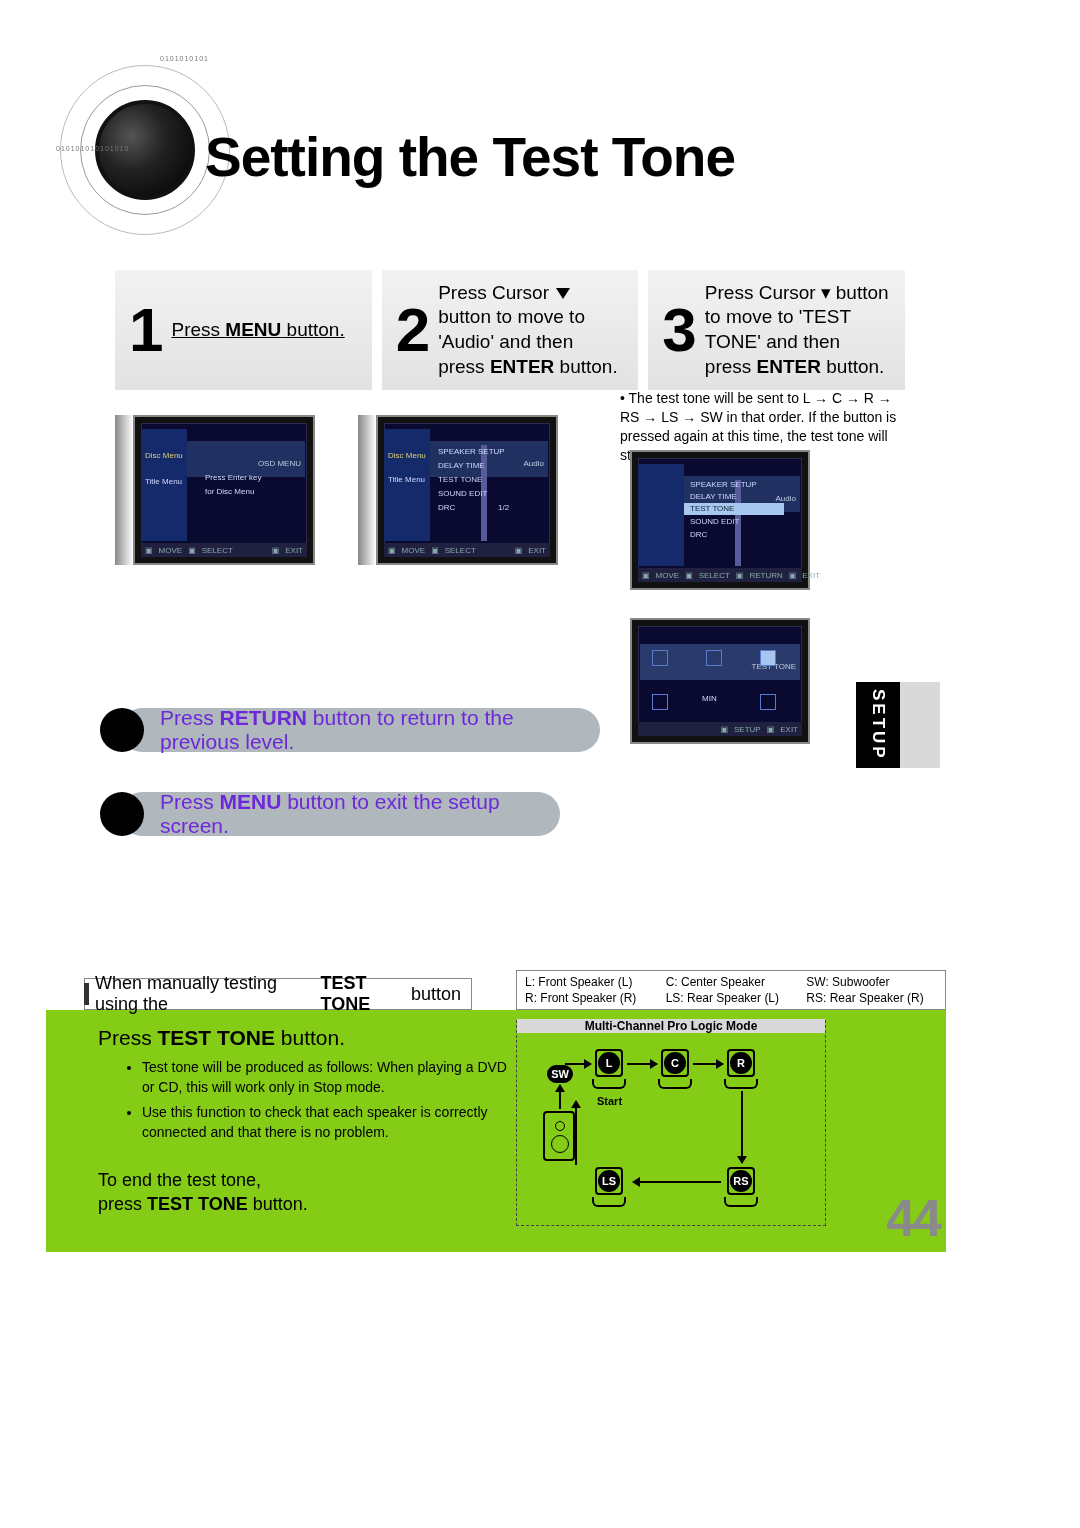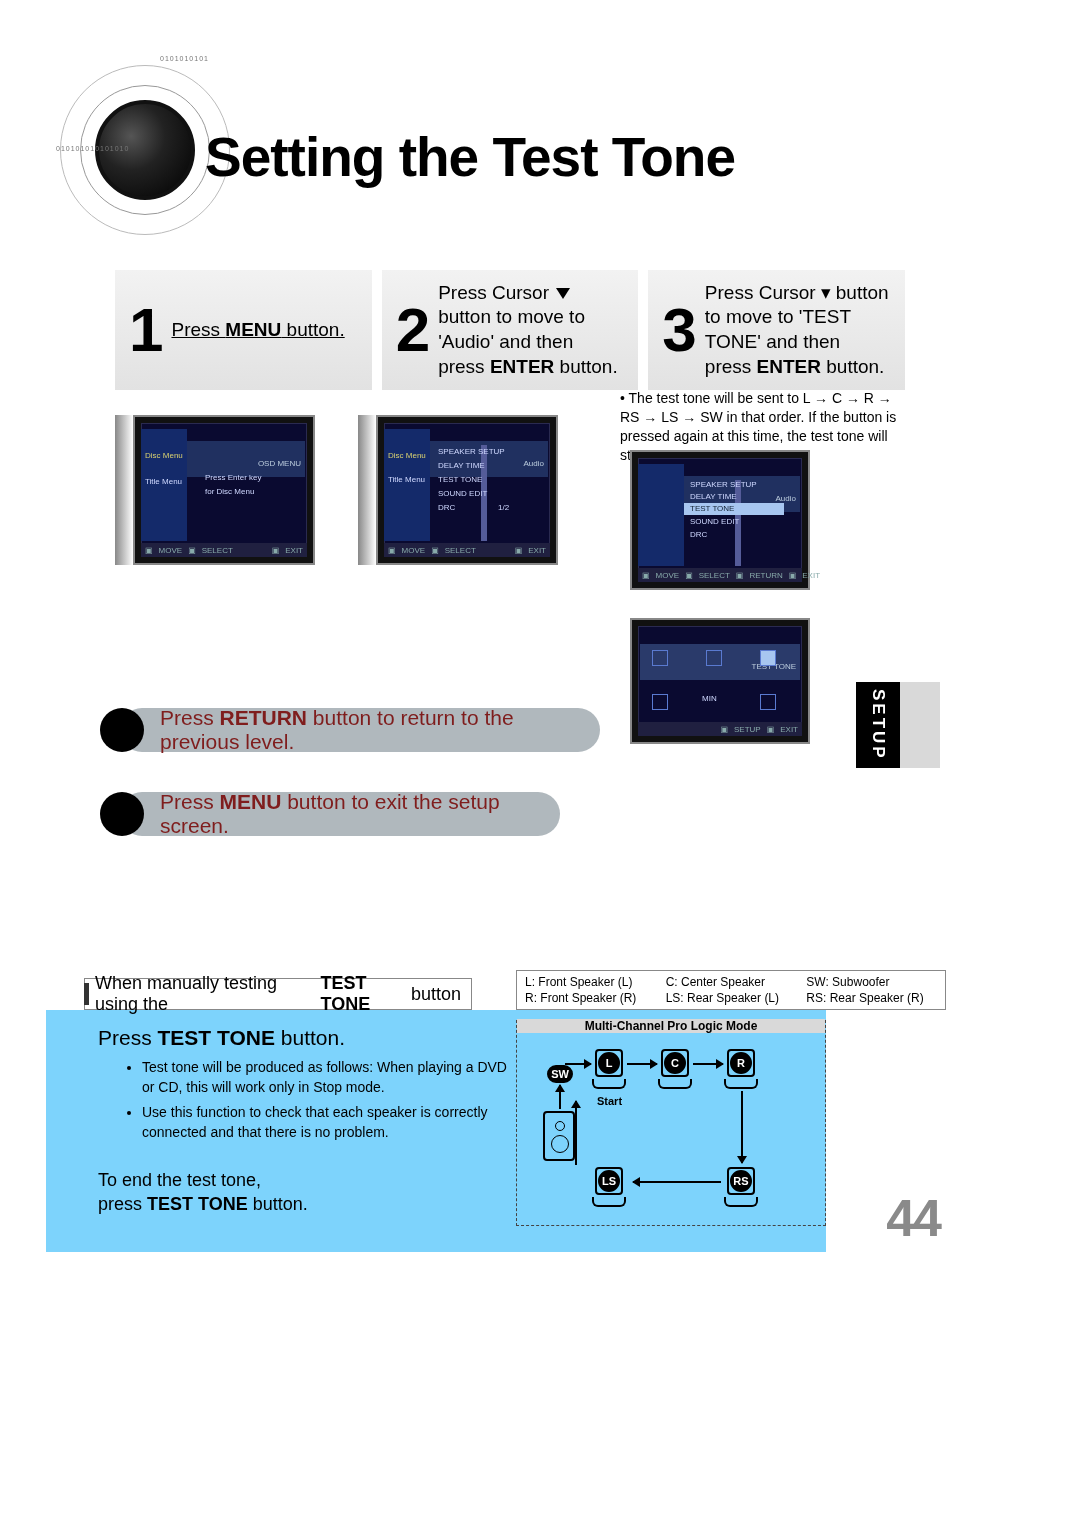--- a/index.html
+++ b/index.html
@@ -44,31 +44,31 @@
   .shot2-wrap{ position:absolute; left:358px; top:415px; width:200px; height:150px;}
   .shot2-wrap .grad-l{ left:0; top:0; height:150px;}
   .shot2 { left:18px; top:0; width:182px; height:150px;}
 
   .shot3 { position:absolute; left:630px; top:450px; width:180px; height:140px;}
   .shot4 { position:absolute; left:630px; top:618px; width:180px; height:126px;}
 
   .note { position:absolute; left:620px; top:389px; width:280px; font-size:14px; line-height:1.35;}
   .note::before { content:"• "; }
 
-  .blackpill { position:absolute; height:44px; padding:0 30px; background:#b0b8bd; color:#7f1d1d; display:flex; align-items:center; border-radius:22px; font-size:21px;}
+  .blackpill { position:absolute; height:44px; padding:0 30px; background:#b0b8bd; color:#6d28d9; display:flex; align-items:center; border-radius:22px; font-size:21px;}
   .blackpill .lead { position:absolute; left:-20px; top:0; width:44px; height:44px; background:#000; border-radius:22px;}
   .blackpill .txtwrap{ position:relative; z-index:2; }
   .pill1 { left:120px; top:708px; width:480px; padding-left:40px;}
   .pill2 { left:120px; top:792px; width:440px; padding-left:40px;}
 
   .setup-tab { position:absolute; right:180px; top:682px; width:44px; height:86px; background:#000; color:#fff; writing-mode:vertical-rl; text-orientation:mixed; font-size:17px; font-weight:bold; letter-spacing:3px; display:flex; align-items:center; justify-content:center; }
   .setup-tab2 { position:absolute; right:140px; top:682px; width:40px; height:86px; background:#d9d9d9;}
 
   
-  .panel { position:absolute; left:46px; top:970px; width:780px; height:282px; background:#7dd3fc; }
+  .panel { position:absolute; left:46px; top:970px; width:900px; height:282px; background:#84cc16; }
   .panel-top-white{ position:absolute; left:0; top:0; right:0; height:40px; background:#fff;}
   .panel-bar { position:absolute; left:38px; top:8px; width:388px; height:32px; background:#fff; border:1px solid #888; font-size:18px; display:flex; align-items:center; padding:0 10px;}
   .panel-bar::before { content:""; position:absolute; left:-1px; top:4px; bottom:4px; width:5px; background:#333;}
   .legend { position:absolute; left:470px; top:0px; width:430px; height:40px; background:#fff; border:1px solid #888; font-size:12px; padding:4px 8px; display:grid; grid-template-columns:1fr 1fr 1fr; gap:2px 10px; align-content:center;}
 
   .sect-h { position:absolute; left:52px; top:56px; font-size:21px;}
   .bullets { position:absolute; left:80px; top:88px; width:385px; font-size:14px; line-height:1.4;}
   .bullets li { list-style:disc; margin-left:16px; margin-bottom:6px;}
   .end-line { position:absolute; left:52px; top:198px; font-size:18px; line-height:1.35;}
 

